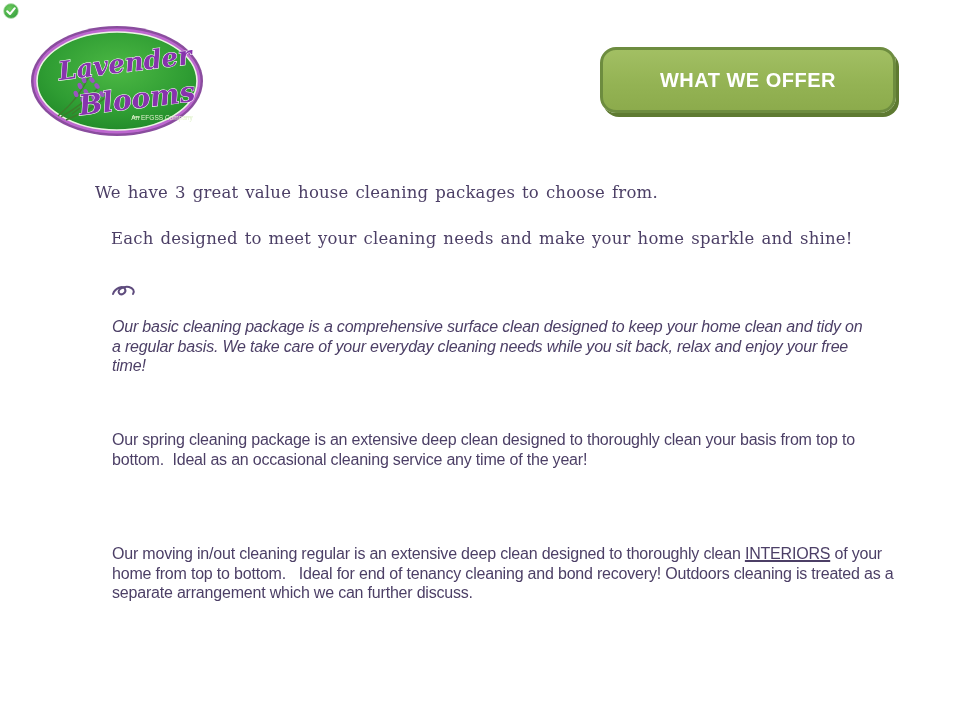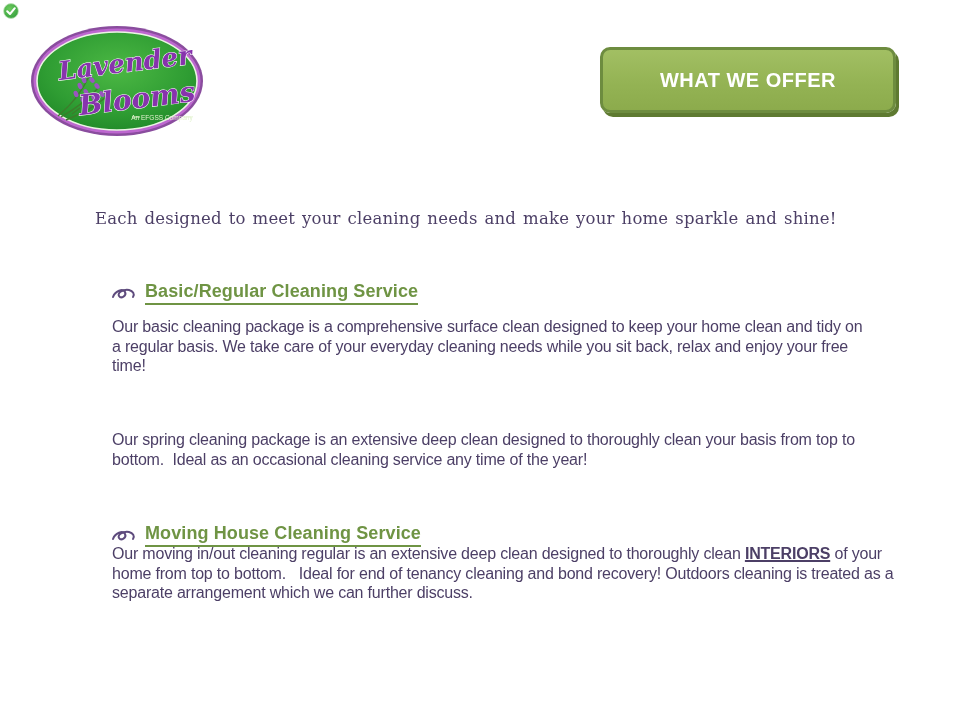--- a/index.html
+++ b/index.html
@@ -26,21 +26,21 @@
     width: 178px; height: 115px;
   }
 
   
   .offer-btn {
     position: absolute;
     left: 600px; top: 47px;
     width: 290px; height: 60px;
     background: linear-gradient(180deg, #a2bf63 0%, #94b354 55%, #8cab4c 100%);
     border: 3px solid #6d8c3f;
-    border-radius: 10px;
+    border-radius: 16px;
     box-shadow: 3px 4px 0 #5e7a31;
     display: flex;
     align-items: center;
     justify-content: center;
     color: #ffffff;
     font-weight: 700;
     font-size: 20px;
     letter-spacing: 0.5px;
     cursor: pointer;
   }
@@ -50,21 +50,21 @@
     position: absolute;
     left: 95px; top: 183px;
     width: 820px;
     font-family: "DejaVu Serif", serif;
     font-size: 16.5px;
     line-height: 20px;
     color: #4c3f66;
     letter-spacing: 0.2px;
     word-spacing: 1.5px;
   }
-  .intro-line2 { margin-top: 26px; }
+  .intro-line2 { margin-top: 26px; margin-left: 16px; }
 
   
   .section-heading {
     position: absolute;
     display: flex;
     align-items: center;
     gap: 8px;
   }
   .flourish { width: 26px; height: 18px; flex: 0 0 auto; }
   .heading-text {
@@ -81,28 +81,28 @@
   .section-body {
     position: absolute;
     font-size: 16px;
     line-height: 19.5px;
     color: #4c3f66;
     letter-spacing: -0.2px;
     white-space: pre-wrap;
     margin: 0;
   }
   .h1-row { left: 111px; top: 281px; }
-  .p1 { left: 112px; top: 317px; width: 762px; }
+  .p1 { left: 112px; top: 317px; width: 762px; font-style: italic; }
   .h2-row { left: 111px; top: 409px; }
   .p2 { left: 112px; top: 430px; width: 768px; }
   .h3-row { left: 111px; top: 523px; }
   .p3 { left: 112px; top: 544px; width: 790px; }
 
   .emph {
-    font-weight: 700;
+    font-weight: 400;
     text-decoration: underline;
     text-decoration-thickness: 2px;
   }
 </style>
 </head>
 <body>
 
 <div class="slide">
 
   <svg class="check-icon" viewBox="0 0 16 16">
@@ -154,34 +154,28 @@
     <line x1="104" y1="93" x2="112" y2="93" stroke="#e2f2cf" stroke-width="1"></line>
     <text x="134" y="96" text-anchor="middle" font-family="Liberation Sans, sans-serif" font-size="6.5" fill="#e2f2cf">An EFGSS Company</text>
     <line x1="156" y1="93" x2="164" y2="93" stroke="#e2f2cf" stroke-width="1"></line>
   </svg>
 
   <div class="offer-btn">
     <span>WHAT WE OFFER</span>
   </div>
 
   <div class="intro">
+    <div>We have 3 great value house cleaning packages to choose from.</div>
     <div class="intro-line2">Each designed to meet your cleaning needs and make your home sparkle and shine!</div>
   </div>
 
   <div class="section-heading h1-row">
     <svg class="flourish" viewBox="0 0 26 18">
       <path d="M2 13 C4 7 12 4 14 8 C16 12 10 15 8 12 C6 9 12 5 18 6 C22 7 24 10 22 13" stroke="#5e4b7d" stroke-width="2" fill="none" stroke-linecap="round"></path>
     </svg>
-    <span class="heading-text">Basic/Regular Cleaning Service</span>
   </div>
   <p class="section-body p1">Our basic cleaning package is a comprehensive surface clean designed to keep your home clean and tidy on a regular basis. We take care of your everyday cleaning needs while you sit back, relax and enjoy your free time!</p>
 
   <p class="section-body p2">Our spring cleaning package is an extensive deep clean designed to thoroughly clean your basis from top to bottom.  Ideal as an occasional cleaning service any time of the year!</p>
 
-  <div class="section-heading h3-row">
-    <svg class="flourish" viewBox="0 0 26 18">
-      <path d="M2 13 C4 7 12 4 14 8 C16 12 10 15 8 12 C6 9 12 5 18 6 C22 7 24 10 22 13" stroke="#5e4b7d" stroke-width="2" fill="none" stroke-linecap="round"></path>
-    </svg>
-    <span class="heading-text">Moving House Cleaning Service</span>
-  </div>
   <p class="section-body p3"><span>Our moving in/out cleaning regular is an extensive deep clean designed to thoroughly clean </span><span class="emph">INTERIORS</span><span> of your home from top to bottom.   Ideal for end of tenancy cleaning and bond recovery! Outdoors cleaning is treated as a separate arrangement which we can further discuss.</span></p>
 
 </div>
 
 </body></html>

